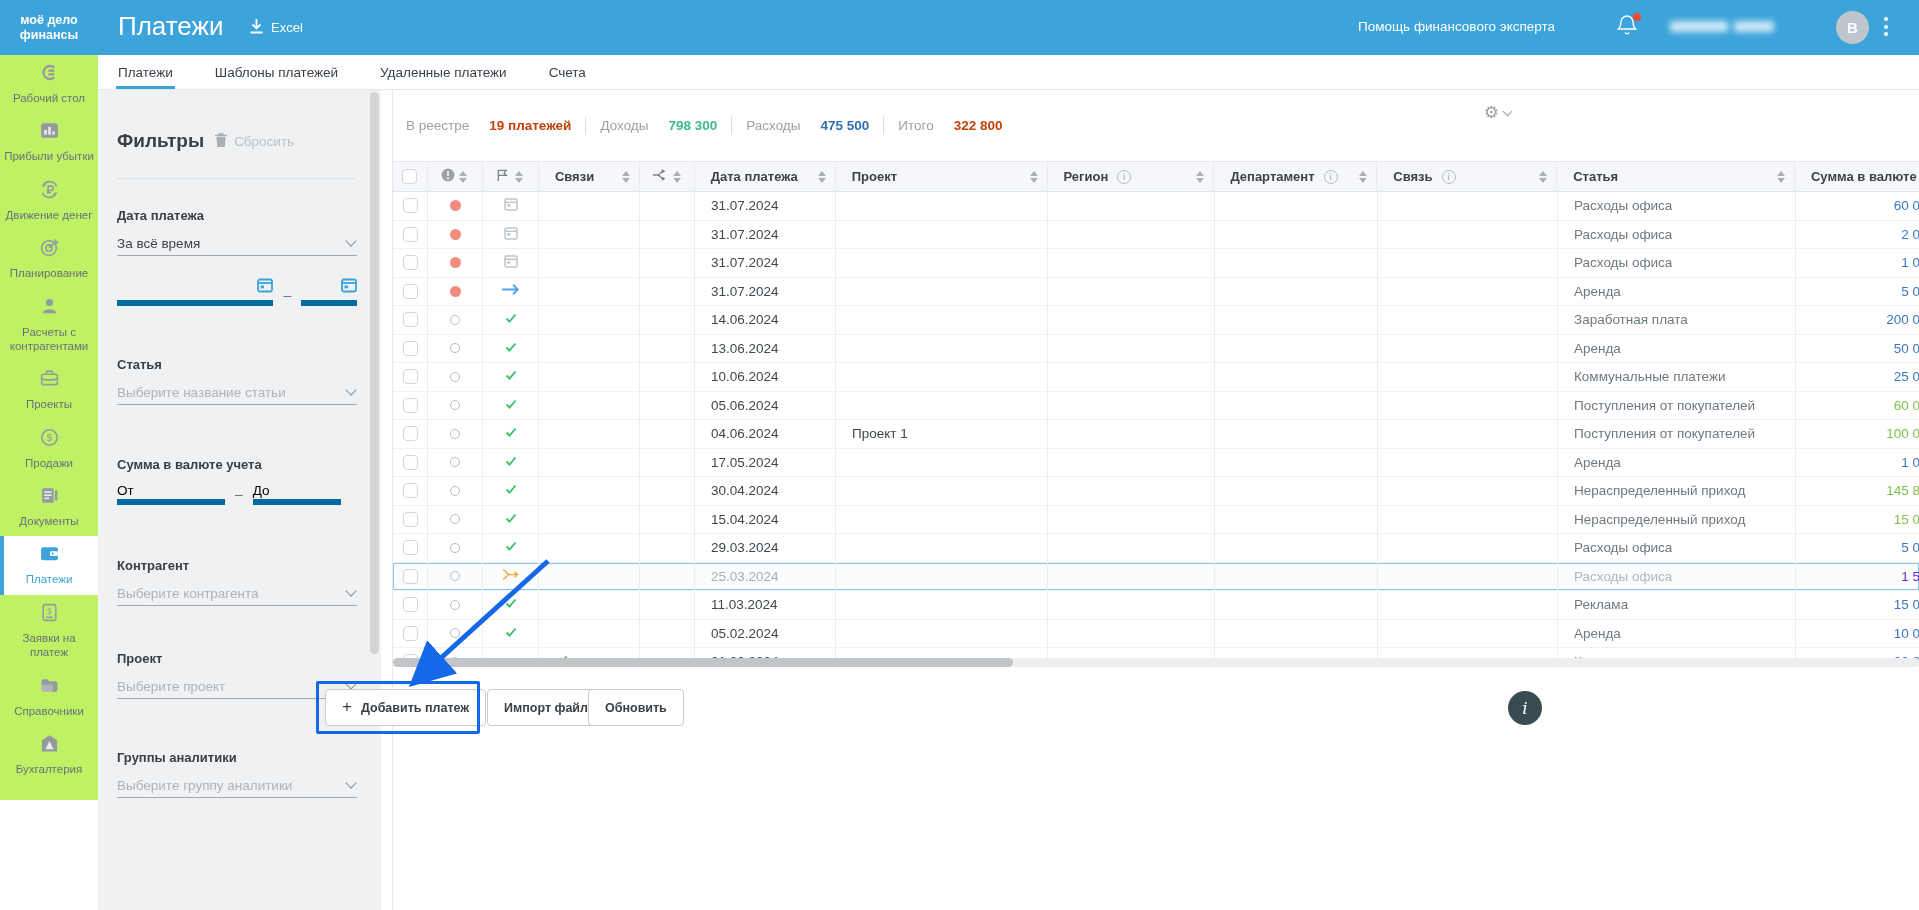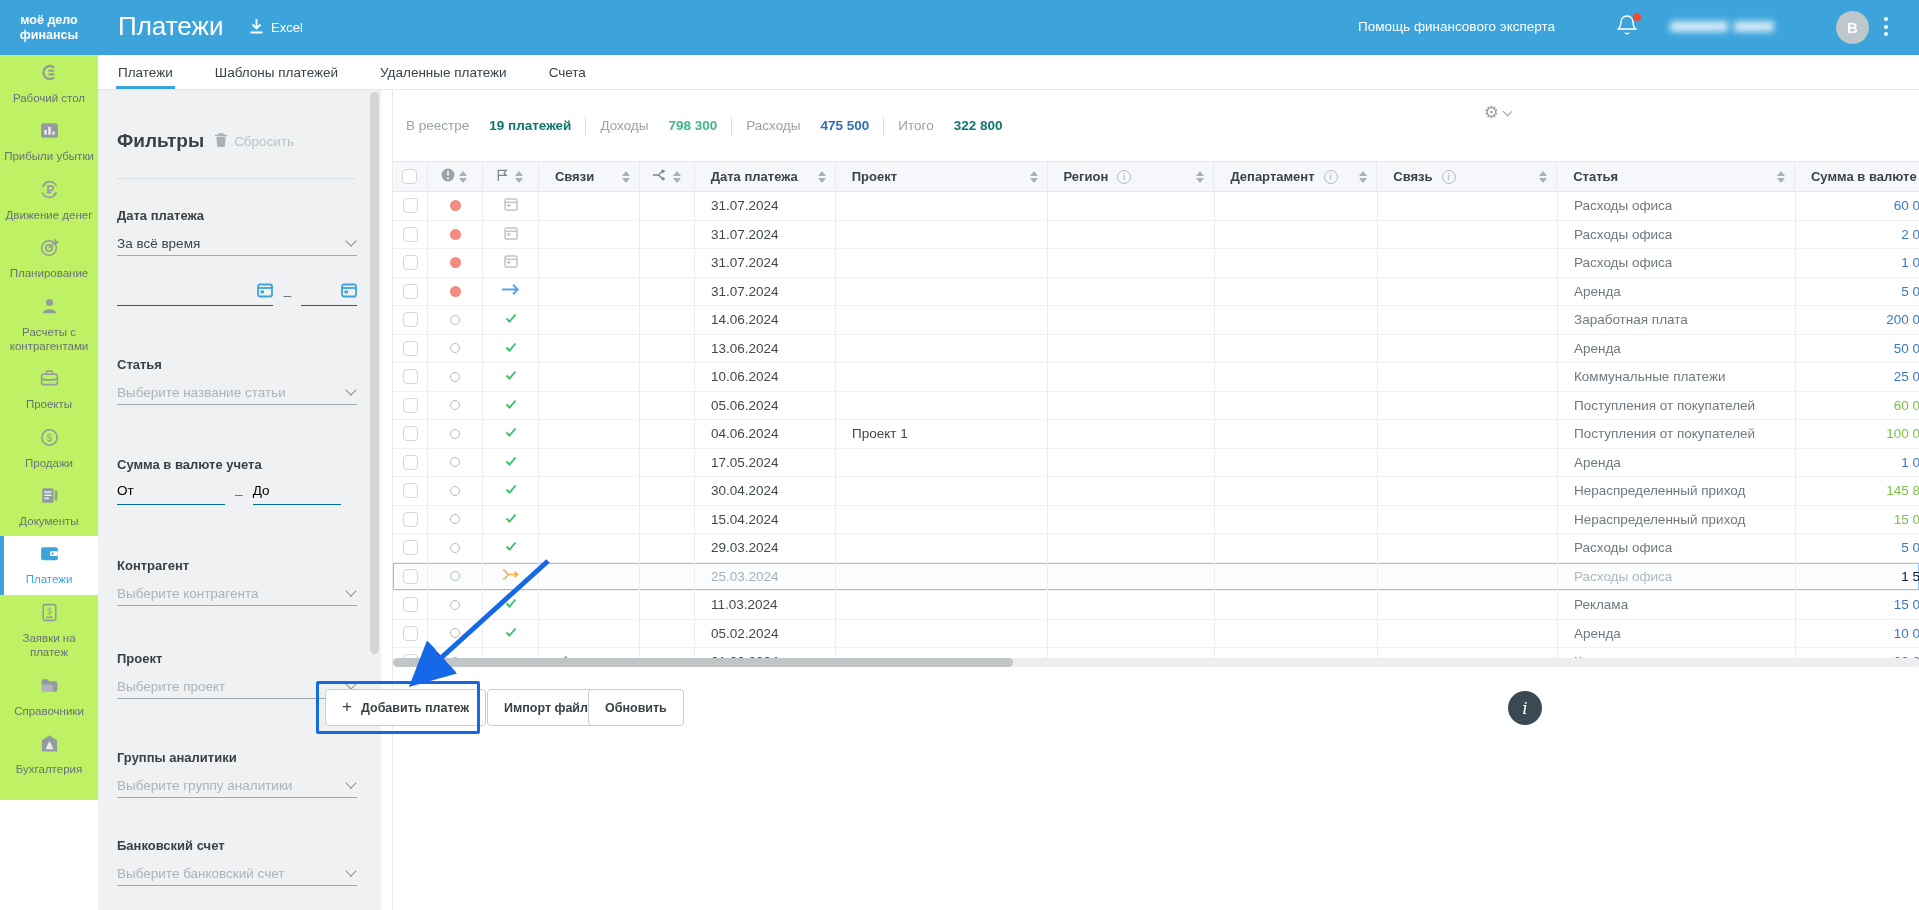--- a/index.html
+++ b/index.html
@@ -40,34 +40,34 @@
   .f-title-row { position:absolute; left:19px; top:40px; display:flex; gap:10px; }
   .f-title { font-size:19px; font-weight:bold; color:#3A4146; }
   .f-reset { display:flex; align-items:center; gap:6px; color:#BCC2C6; font-size:13.5px; cursor:pointer; }
   .f-divider { position:absolute; left:19px; top:88px; width:238px; height:1px; background:#DCDFE1; }
   .fgroup { position:absolute; left:19px; width:240px; }
   .fglabel { font-size:13px; font-weight:bold; color:#3A4146; margin-bottom:9px; }
   .finput { position:relative; border-bottom:1px solid #9FA8AD; height:24px; font-size:13.5px; color:#3E464B; display:flex; align-items:center; cursor:pointer; }
   .finput .ph { color:#ACB4BA; }
   .chev { position:absolute; right:2px; top:5px; width:8px; height:8px; border-right:1.8px solid #8B9399; border-bottom:1.8px solid #8B9399; transform:rotate(45deg); }
   .range-row { display:flex; align-items:flex-end; gap:10px; }
-  .mini { position:relative; border-bottom:1px solid #0369a1; height:24px; }
+  .mini { position:relative; border-bottom:6px solid #0369a1; height:24px; }
   .mini .cal { position:absolute; right:0; bottom:3px; }
   .dash { color:#6F7980; font-size:14px; padding-bottom:3px; }
 
   
   .vstrip { position:absolute; left:368px; top:90px; width:13px; height:820px; background:#F0F1F2; }
   .vthumb { position:absolute; left:2px; top:2px; width:9px; height:562px; border-radius:5px; background:#D2D4D6; }
 
   
   .main { position:absolute; left:392px; top:90px; width:1527px; height:820px; border-left:1px solid #E7E9EA; background:#fff; }
   .summary { height:71px; display:flex; align-items:center; padding-left:13px; font-size:13.5px; }
   .sum-item { display:flex; align-items:center; gap:20px; }
   .sum-label { color:#9AA2A8; }
-  .sum-val { font-weight:bold; color:#0f766e; }
+  .sum-val { font-weight:bold; color:#c2410c; }
   .sum-val.green { color:#3FB886; }
   .sum-val.blue { color:#2F6DB5; }
   .sum-sep { width:1px; height:18px; background:#D9DCDE; margin:0 14px; }
   .gear-wrap { position:absolute; right:408px; top:14px; display:flex; align-items:center; gap:5px; color:#99A1A7; cursor:pointer; }
   .gear { font-size:17px; line-height:1; }
   .gear-chev { width:7px; height:7px; border-right:1.6px solid #99A1A7; border-bottom:1.6px solid #99A1A7; transform:rotate(45deg); margin-top:-3px; }
 
   .thead, .tr { display:flex; }
   .thead { height:31px; background:#F5F7FA; border-top:1px solid #E4E7E9; border-bottom:1px solid #E4E7E9; }
   .th { display:flex; align-items:center; border-right:1px solid #E9EBED; font-size:13px; font-weight:bold; color:#3B434A; white-space:nowrap; }
@@ -95,21 +95,21 @@
   .c11 { width:124px; justify-content:flex-end; border-right:none; }
   .th.c11 { justify-content:flex-start; padding-left:16px; }
   .amount.expense { color:#3B78C4; }
   .amount.income { color:#7EC24A; }
   .cb { width:15px; height:15px; border:1.5px solid #D2D6D9; border-radius:4px; background:#fff; display:inline-block; cursor:pointer; }
   .dot { width:11px; height:11px; border-radius:50%; background:#F28B80; display:inline-block; }
   .ring { width:10px; height:10px; border-radius:50%; border:1.5px solid #B6BCC1; display:inline-block; }
   .tr.hl { box-shadow:inset 0 0 0 1px #8FC7EC; background:#FAFCFD; }
   .tr.hl .td { color:#A7AEB3; }
   .tr.hl .c10 { color:#B0B6BA; }
-  .tr.hl .amount.expense { color:#0f172a; }
+  .tr.hl .amount.expense { color:#6d28d9; }
 
   
   .hscroll { position:absolute; left:0; top:568px; width:1527px; height:9px; background:#EDEEEF; border-radius:5px; }
   .hthumb { position:absolute; left:0; top:0; width:620px; height:9px; background:#C2C5C7; border-radius:5px; }
 
   
   .btn { position:absolute; height:37px; border:1px solid #C9CDD0; border-radius:4px; background:#fff; font-size:12.5px; font-weight:bold; color:#3A4146; display:inline-flex; align-items:center; padding:0 16px; gap:9px; cursor:pointer; font-family:"Liberation Sans", sans-serif; }
   .plus { font-size:17px; font-weight:normal; line-height:1; margin-top:-2px; }
   .anno-rect { position:absolute; left:316px; top:681px; width:164px; height:53px; border:3px solid #1568E8; border-radius:2px; pointer-events:none; }
   .anno-arrow { position:absolute; left:390px; top:545px; pointer-events:none; }
@@ -336,27 +336,20 @@
     </div>
 
     <div class="fgroup" style="top:660px;">
       <div class="fglabel">Группы аналитики</div>
       <div class="finput">
         <span class="ph">Выберите группу аналитики</span>
         <span class="chev"></span>
       </div>
     </div>
 
-    <div class="fgroup" style="top:748px;">
-      <div class="fglabel">Банковский счет</div>
-      <div class="finput">
-        <span class="ph">Выберите банковский счет</span>
-        <span class="chev"></span>
-      </div>
-    </div>
   </div>
 
   <div class="vstrip">
       <div class="vthumb"></div>
     </div>
 
   <div class="main">
     <div class="summary">
       <span class="sum-item">
           <span class="sum-label">В реестре</span>

